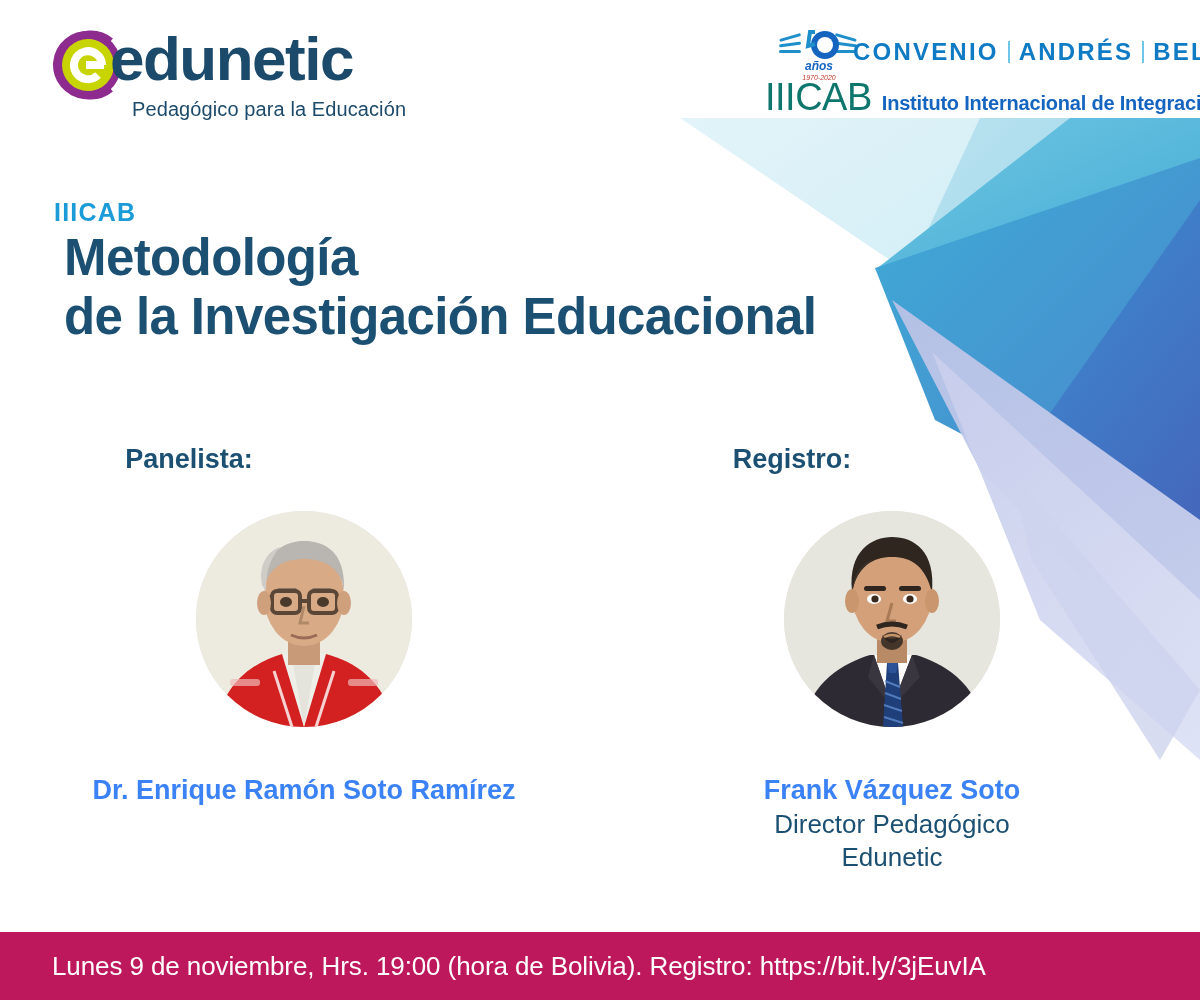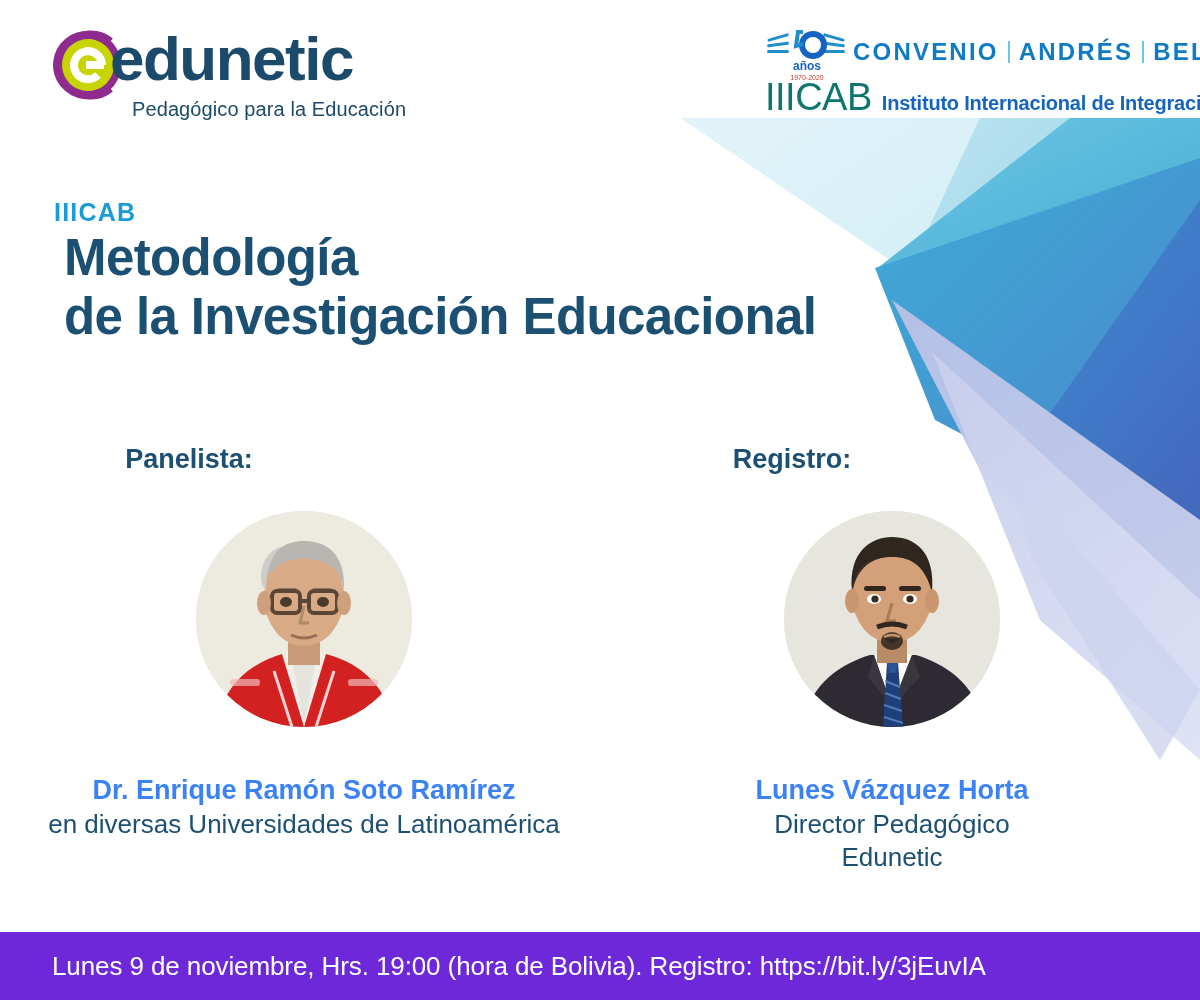--- a/index.html
+++ b/index.html
@@ -71,24 +71,25 @@
 
   .logo-cab {
     position: absolute;
     right: 40px;
     top: 26px;
     width: 395px;
     height: 86px;
   }
   .logo-cab .emblem {
     position: absolute;
-    left: 0;
+    left: 12px;
     top: 0;
     width: 84px;
     height: 60px;
+    font-style: italic;
   }
   .logo-cab .cab-top {
     position: absolute;
     left: 88px;
     top: 12px;
     font-size: 24px;
     font-weight: bold;
     letter-spacing: 2.2px;
     color: #0F7BC4;
     white-space: nowrap;
@@ -192,21 +193,21 @@
   }
   .person-sub .sub-line { display: block; }
 
   
   .footer {
     position: absolute;
     left: 0;
     right: 0;
     bottom: 0;
     height: 68px;
-    background: #6d28d9;
+    background: #be185d;
     display: flex;
     align-items: center;
   }
   .footer-text {
     margin-left: 52px;
     color: #ffffff;
     font-size: 26px;
     letter-spacing: -0.1px;
     white-space: nowrap;
   }
@@ -355,21 +356,20 @@
 
         <path d="M108 95 L104 112 L113 112" fill="none" stroke="#B08A68" stroke-width="3"></path>
         <path d="M95 124 Q108 130 121 124" fill="none" stroke="#9A6B55" stroke-width="3"></path>
 
         <ellipse cx="68" cy="92" rx="7" ry="12" fill="#CFA07C"></ellipse>
         <ellipse cx="148" cy="92" rx="7" ry="12" fill="#CFA07C"></ellipse>
       </svg>
     </div>
     <div class="person-name">Dr. Enrique Ramón Soto Ramírez</div>
     <div class="person-sub">
-      <span class="sub-line">en diversas Universidades de Latinoamérica</span>
     </div>
   </div>
 
   <div class="speaker speaker-right">
     <div class="role">Registro:</div>
     <div class="photo">
       <svg viewBox="0 0 216 216" aria-hidden="true">
         <rect width="216" height="216" fill="#E7E6DE"></rect>
 
         <path d="M18 216 C26 170 60 152 86 144 L132 144 C158 152 192 170 200 216 Z" fill="#2E2A33"></path>
@@ -407,21 +407,21 @@
 
         <path d="M93 116 Q108 110 123 116" fill="none" stroke="#2F2620" stroke-width="5"></path>
         <path d="M98 124 Q108 140 118 124 Q108 132 98 124 Z" fill="#2F2620"></path>
         <ellipse cx="108" cy="130" rx="11" ry="9" fill="#2F2620" opacity="0.85"></ellipse>
         <path d="M100 126 Q108 122 116 126" fill="none" stroke="#C79468" stroke-width="2.5"></path>
 
         <ellipse cx="68" cy="90" rx="7" ry="12" fill="#C9966E"></ellipse>
         <ellipse cx="148" cy="90" rx="7" ry="12" fill="#C9966E"></ellipse>
       </svg>
     </div>
-    <div class="person-name">Lunes Vázquez Horta</div>
+    <div class="person-name">Frank Vázquez Soto</div>
     <div class="person-sub">
       <span class="sub-line">Director Pedagógico</span>
       <span class="sub-line">Edunetic</span>
     </div>
   </div>
 
   <div class="footer">
     <div class="footer-text">Lunes 9 de noviembre, Hrs. 19:00 (hora de Bolivia). Registro: https://bit.ly/3jEuvIA</div>
   </div>
 

